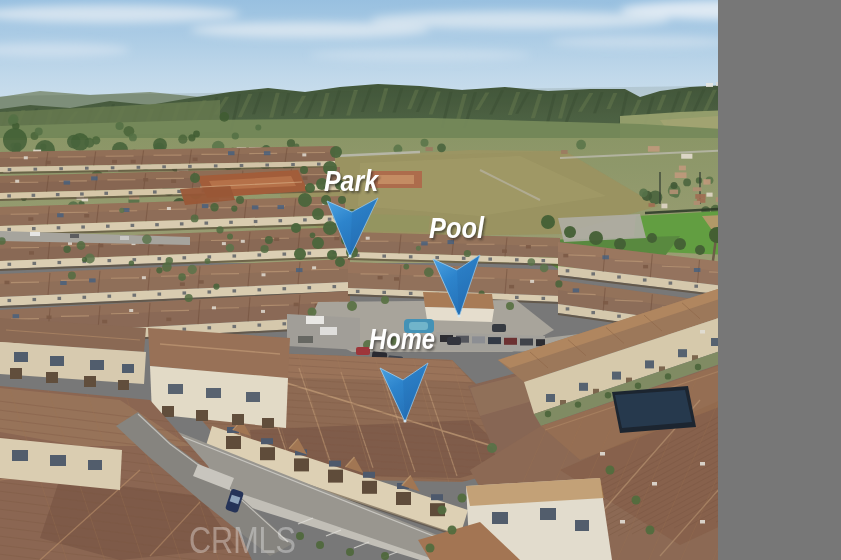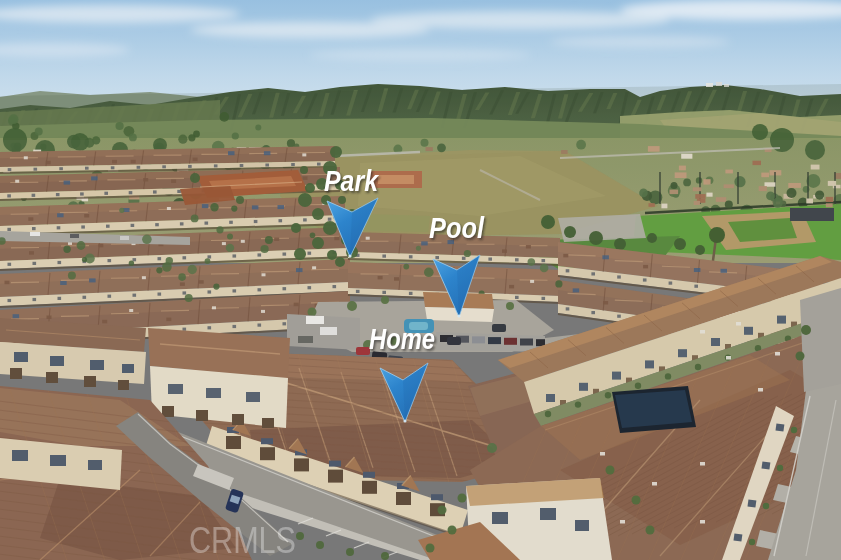--- a/index.html
+++ b/index.html
@@ -1,15 +1,15 @@
 <!DOCTYPE html>
 <html><head><meta charset="utf-8">
 <style>
 html,body{margin:0;padding:0;background:#777;}
-#scene{position:relative;width:841px;height:560px;overflow:hidden;font-family:"Liberation Sans",sans-serif;}
+#scene{position:relative;width:718px;height:560px;overflow:hidden;font-family:"Liberation Sans",sans-serif;}
 </style></head><body>
 <div id="scene">
 <svg width="841" height="560" viewBox="0 0 841 560" xmlns="http://www.w3.org/2000/svg">
 <defs>
 <linearGradient id="sky" x1="0" y1="0" x2="0" y2="1">
   <stop offset="0" stop-color="#98c0e0"></stop>
   <stop offset="0.5" stop-color="#c0d8ea"></stop>
   <stop offset="1" stop-color="#dde9f0"></stop>
 </linearGradient>
 <linearGradient id="arrowg" x1="0" y1="0" x2="0.55" y2="1">

